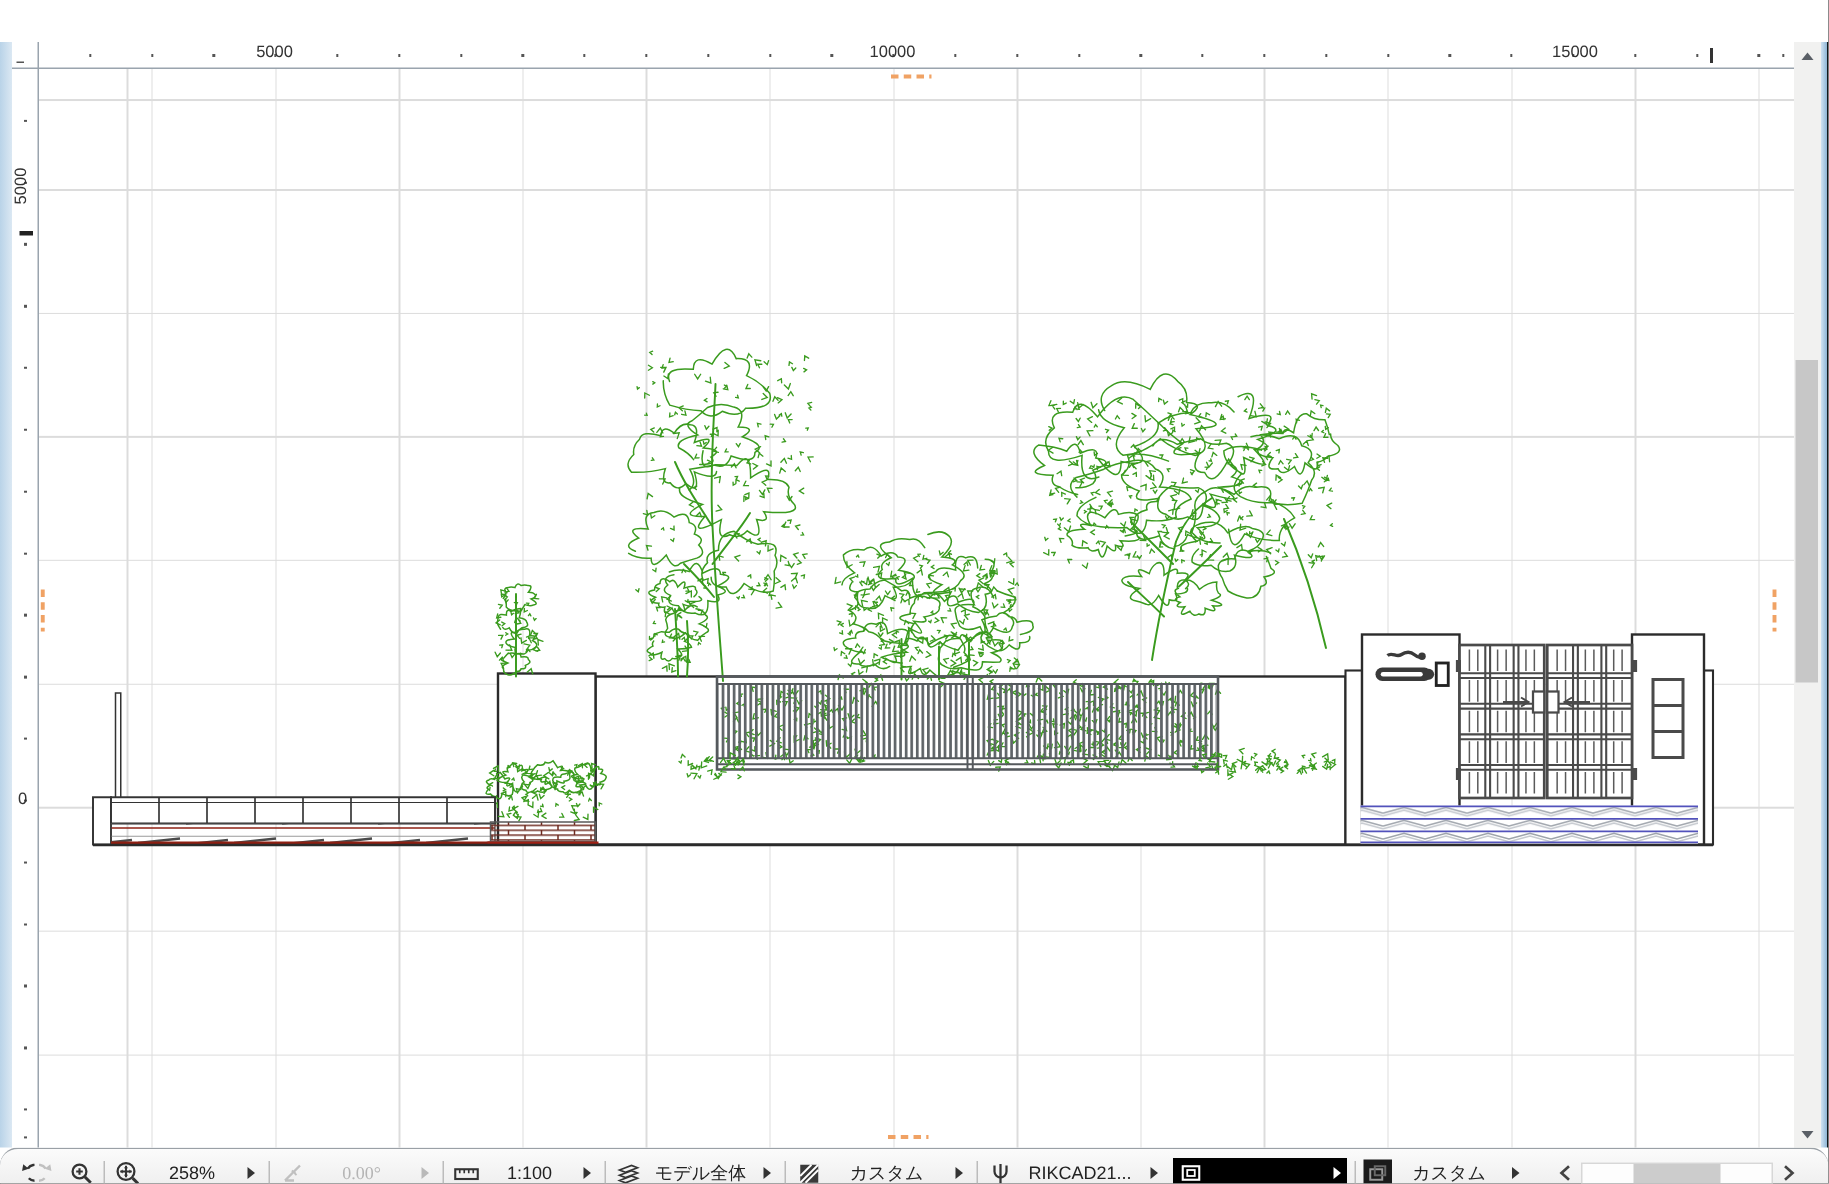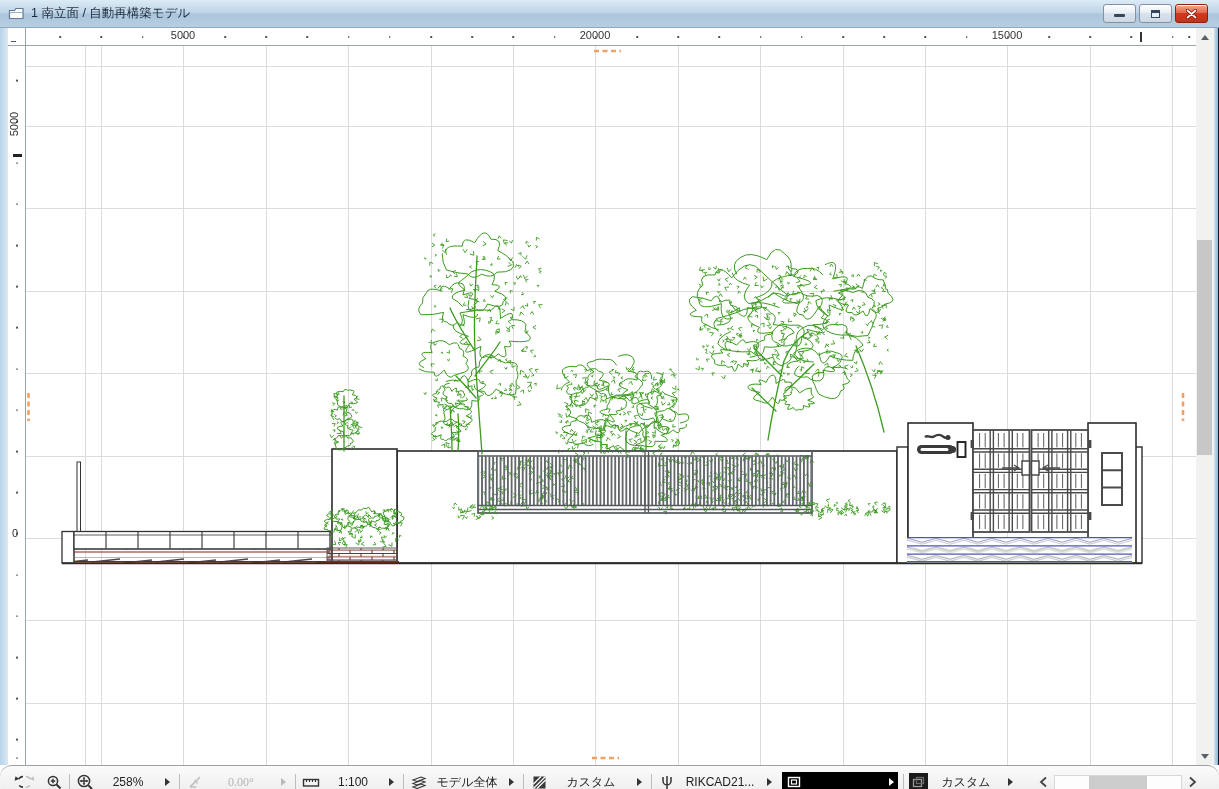--- a/index.html
+++ b/index.html
@@ -65,53 +65,30 @@
   .hsgroup{margin-left:auto;display:flex;align-items:center;flex:0 0 auto;}
   .htrack{width:128px;height:15px;background:#fdfdfd;border:1px solid #d7d7d7;position:relative;margin:0 6px;}
   .hthumb{position:absolute;left:34px;top:0;width:58px;height:13px;background:#ccc;}
   .chev{flex:0 0 auto;display:flex;align-items:center;}
 </style>
 </head>
 <body>
 
 <div class="window">
 
-  <div class="titlebar">
-    <span class="ticon">
-      <svg width="17" height="15" viewBox="0 0 17 15">
-          <path d="M1.5 4.5h5l1.5-2h7v10h-13.5z" fill="#fdfdfd" stroke="#5f7b95" stroke-width="1.2"></path>
-          <path d="M1.5 6.5h13.5" stroke="#9db4c8" stroke-width="1"></path>
-        </svg>
-    </span>
-    <span class="ttext">1 南立面 / 自動再構築モデル</span>
-    <div class="wbtns">
-      <div class="wbtn">
-          <span class="g-min"></span>
-        </div>
-      <div class="wbtn">
-          <span class="g-max"></span>
-        </div>
-      <div class="wbtn close">
-        <svg width="11" height="10" viewBox="0 0 11 10">
-            <path d="M1.5 1.5l8 7M9.5 1.5l-8 7" stroke="#7a1208" stroke-width="3.4" stroke-linecap="round"></path>
-            <path d="M1.5 1.5l8 7M9.5 1.5l-8 7" stroke="#fff" stroke-width="1.7" stroke-linecap="round"></path>
-          </svg>
-      </div>
-    </div>
-  </div>
 
   <div class="left-strip"></div>
   <div class="right-strip"></div>
 
   <div class="corner"></div>
   <div class="ruler-top">
     <div class="ticks-h"></div>
     <span class="rlab" style="left:157px">5000</span>
-    <span class="rlab" style="left:569px">20000</span>
-    <span class="rlab" style="left:981px">15000</span>
+    <span class="rlab" style="left:569px">10000</span>
+    <span class="rlab" style="left:1024px">15000</span>
     <div class="majortick" style="left:1114px"></div>
   </div>
   <div class="ruler-left">
     <div class="ticks-v"></div>
     <span class="rlabv" style="top:72px">5000</span>
     <span class="rlabv0" style="top:487px">0</span>
     <div class="thicktick" style="top:108px"></div>
   </div>
 
   <div class="canvas">

